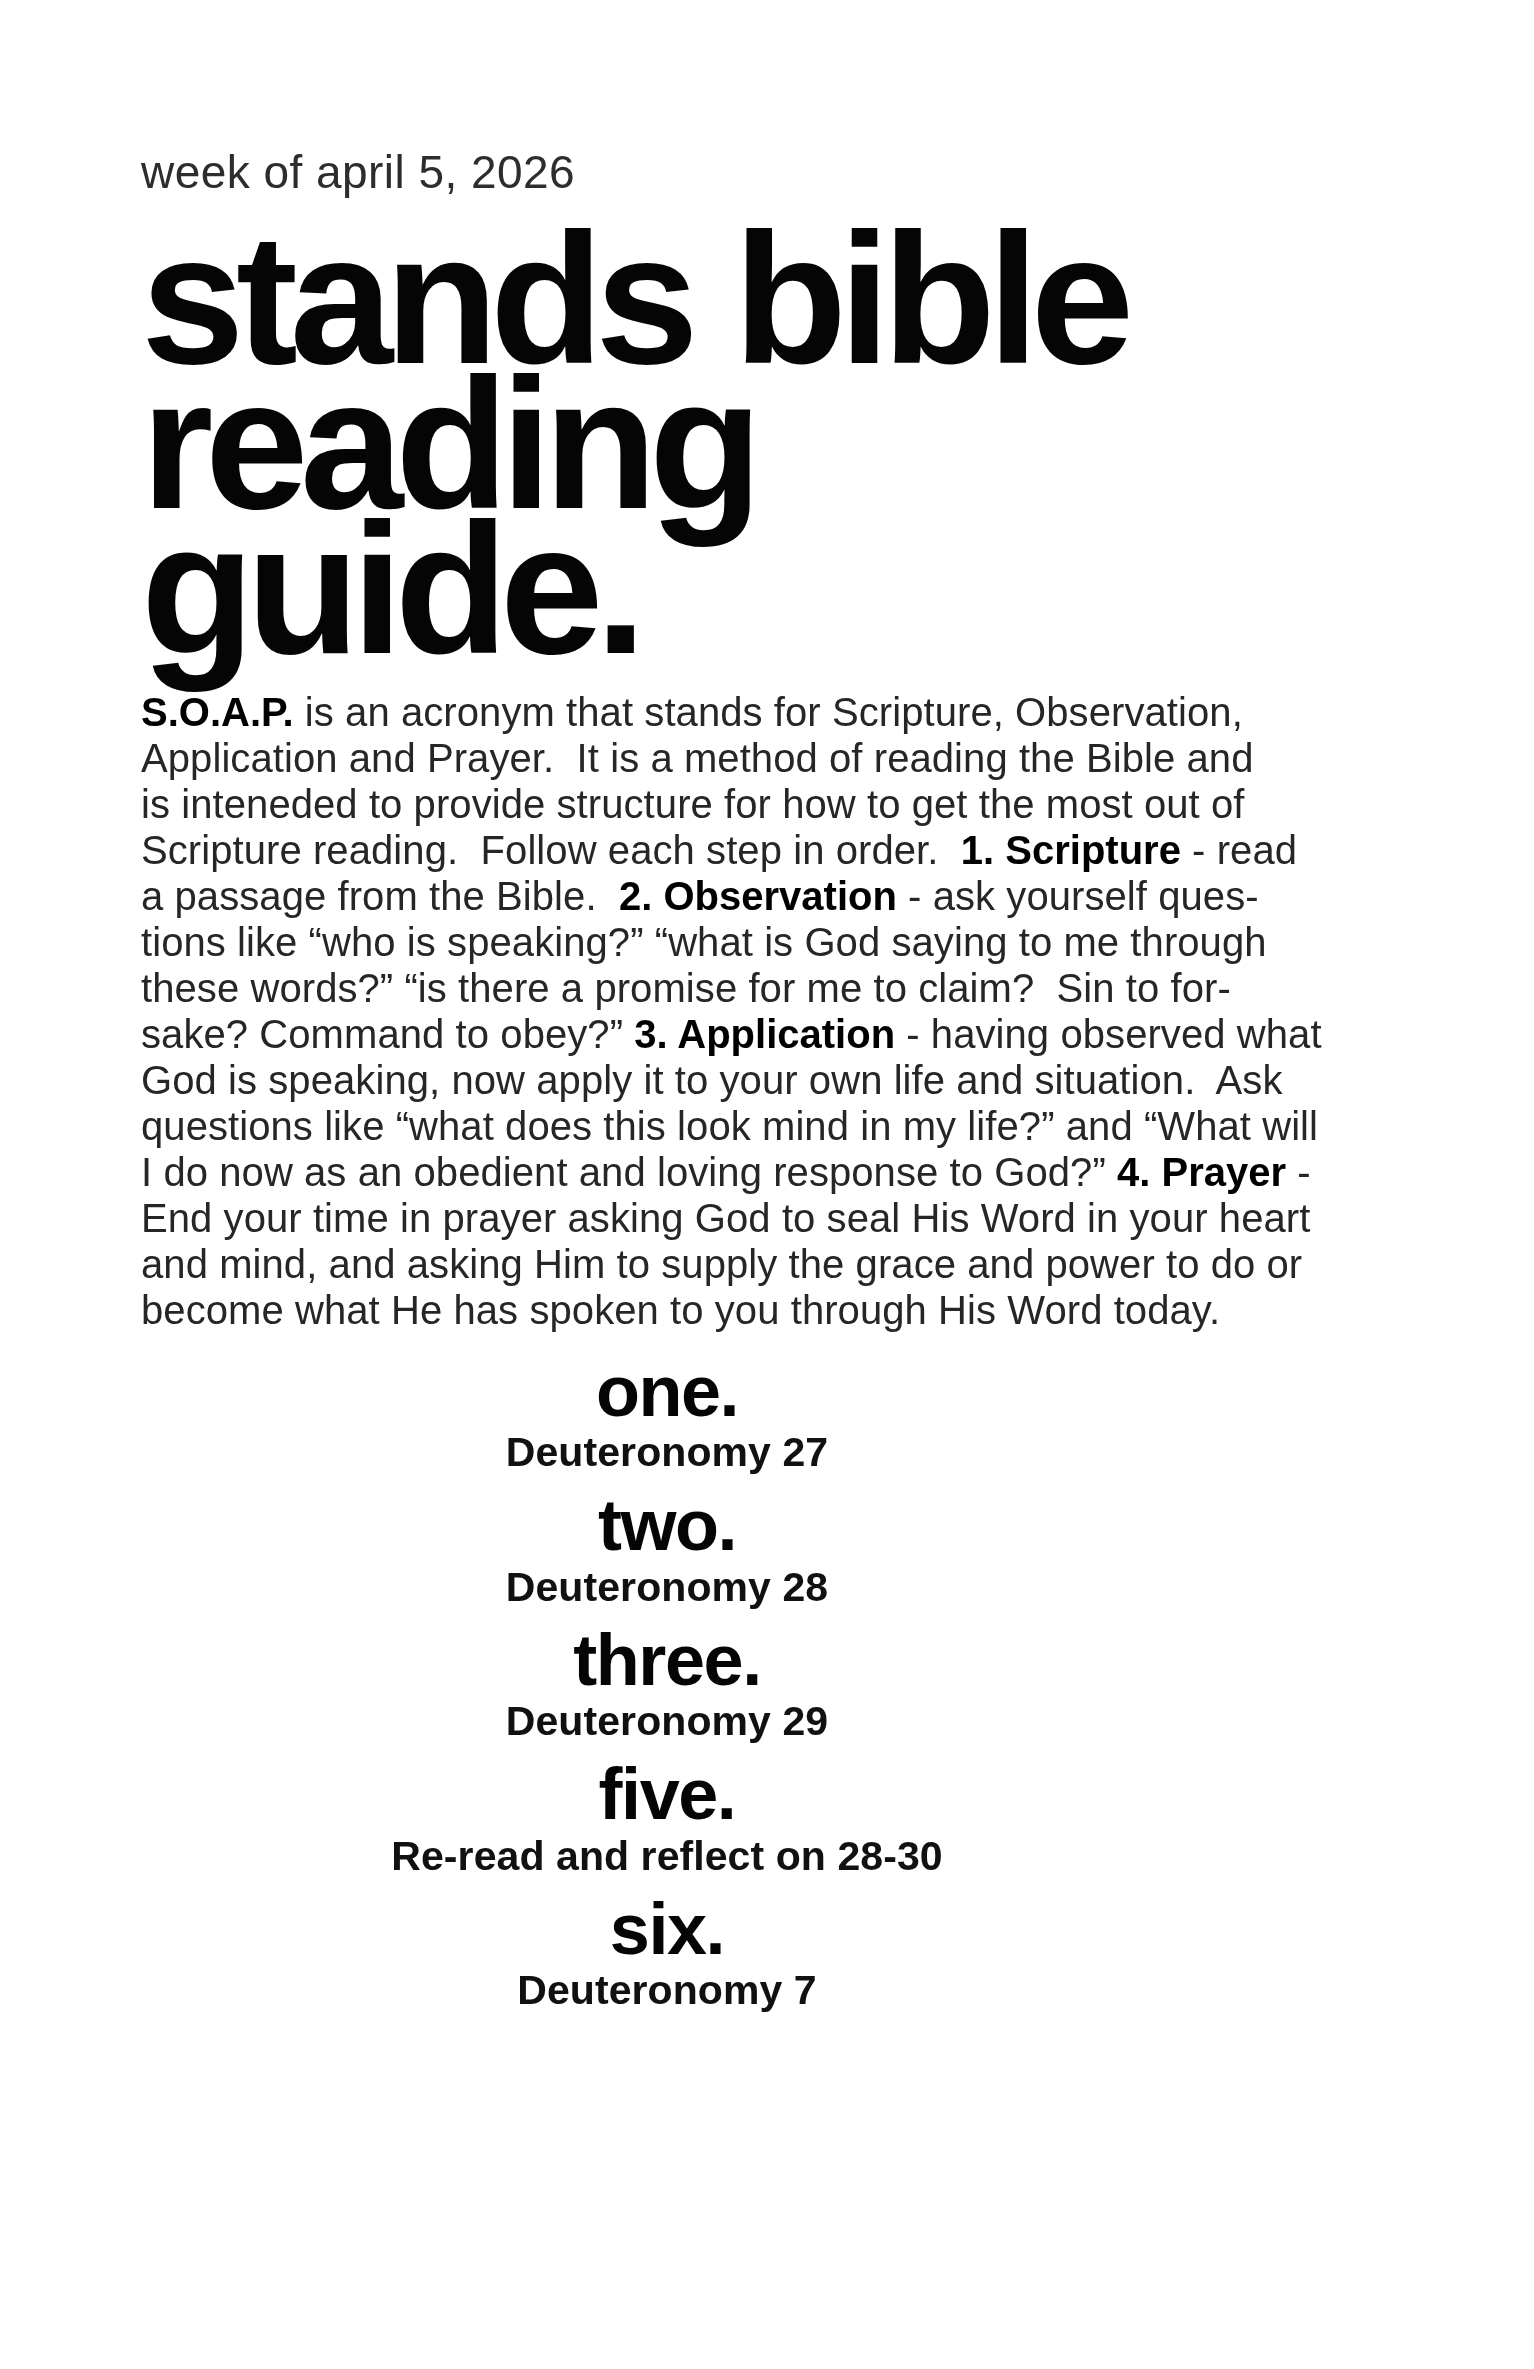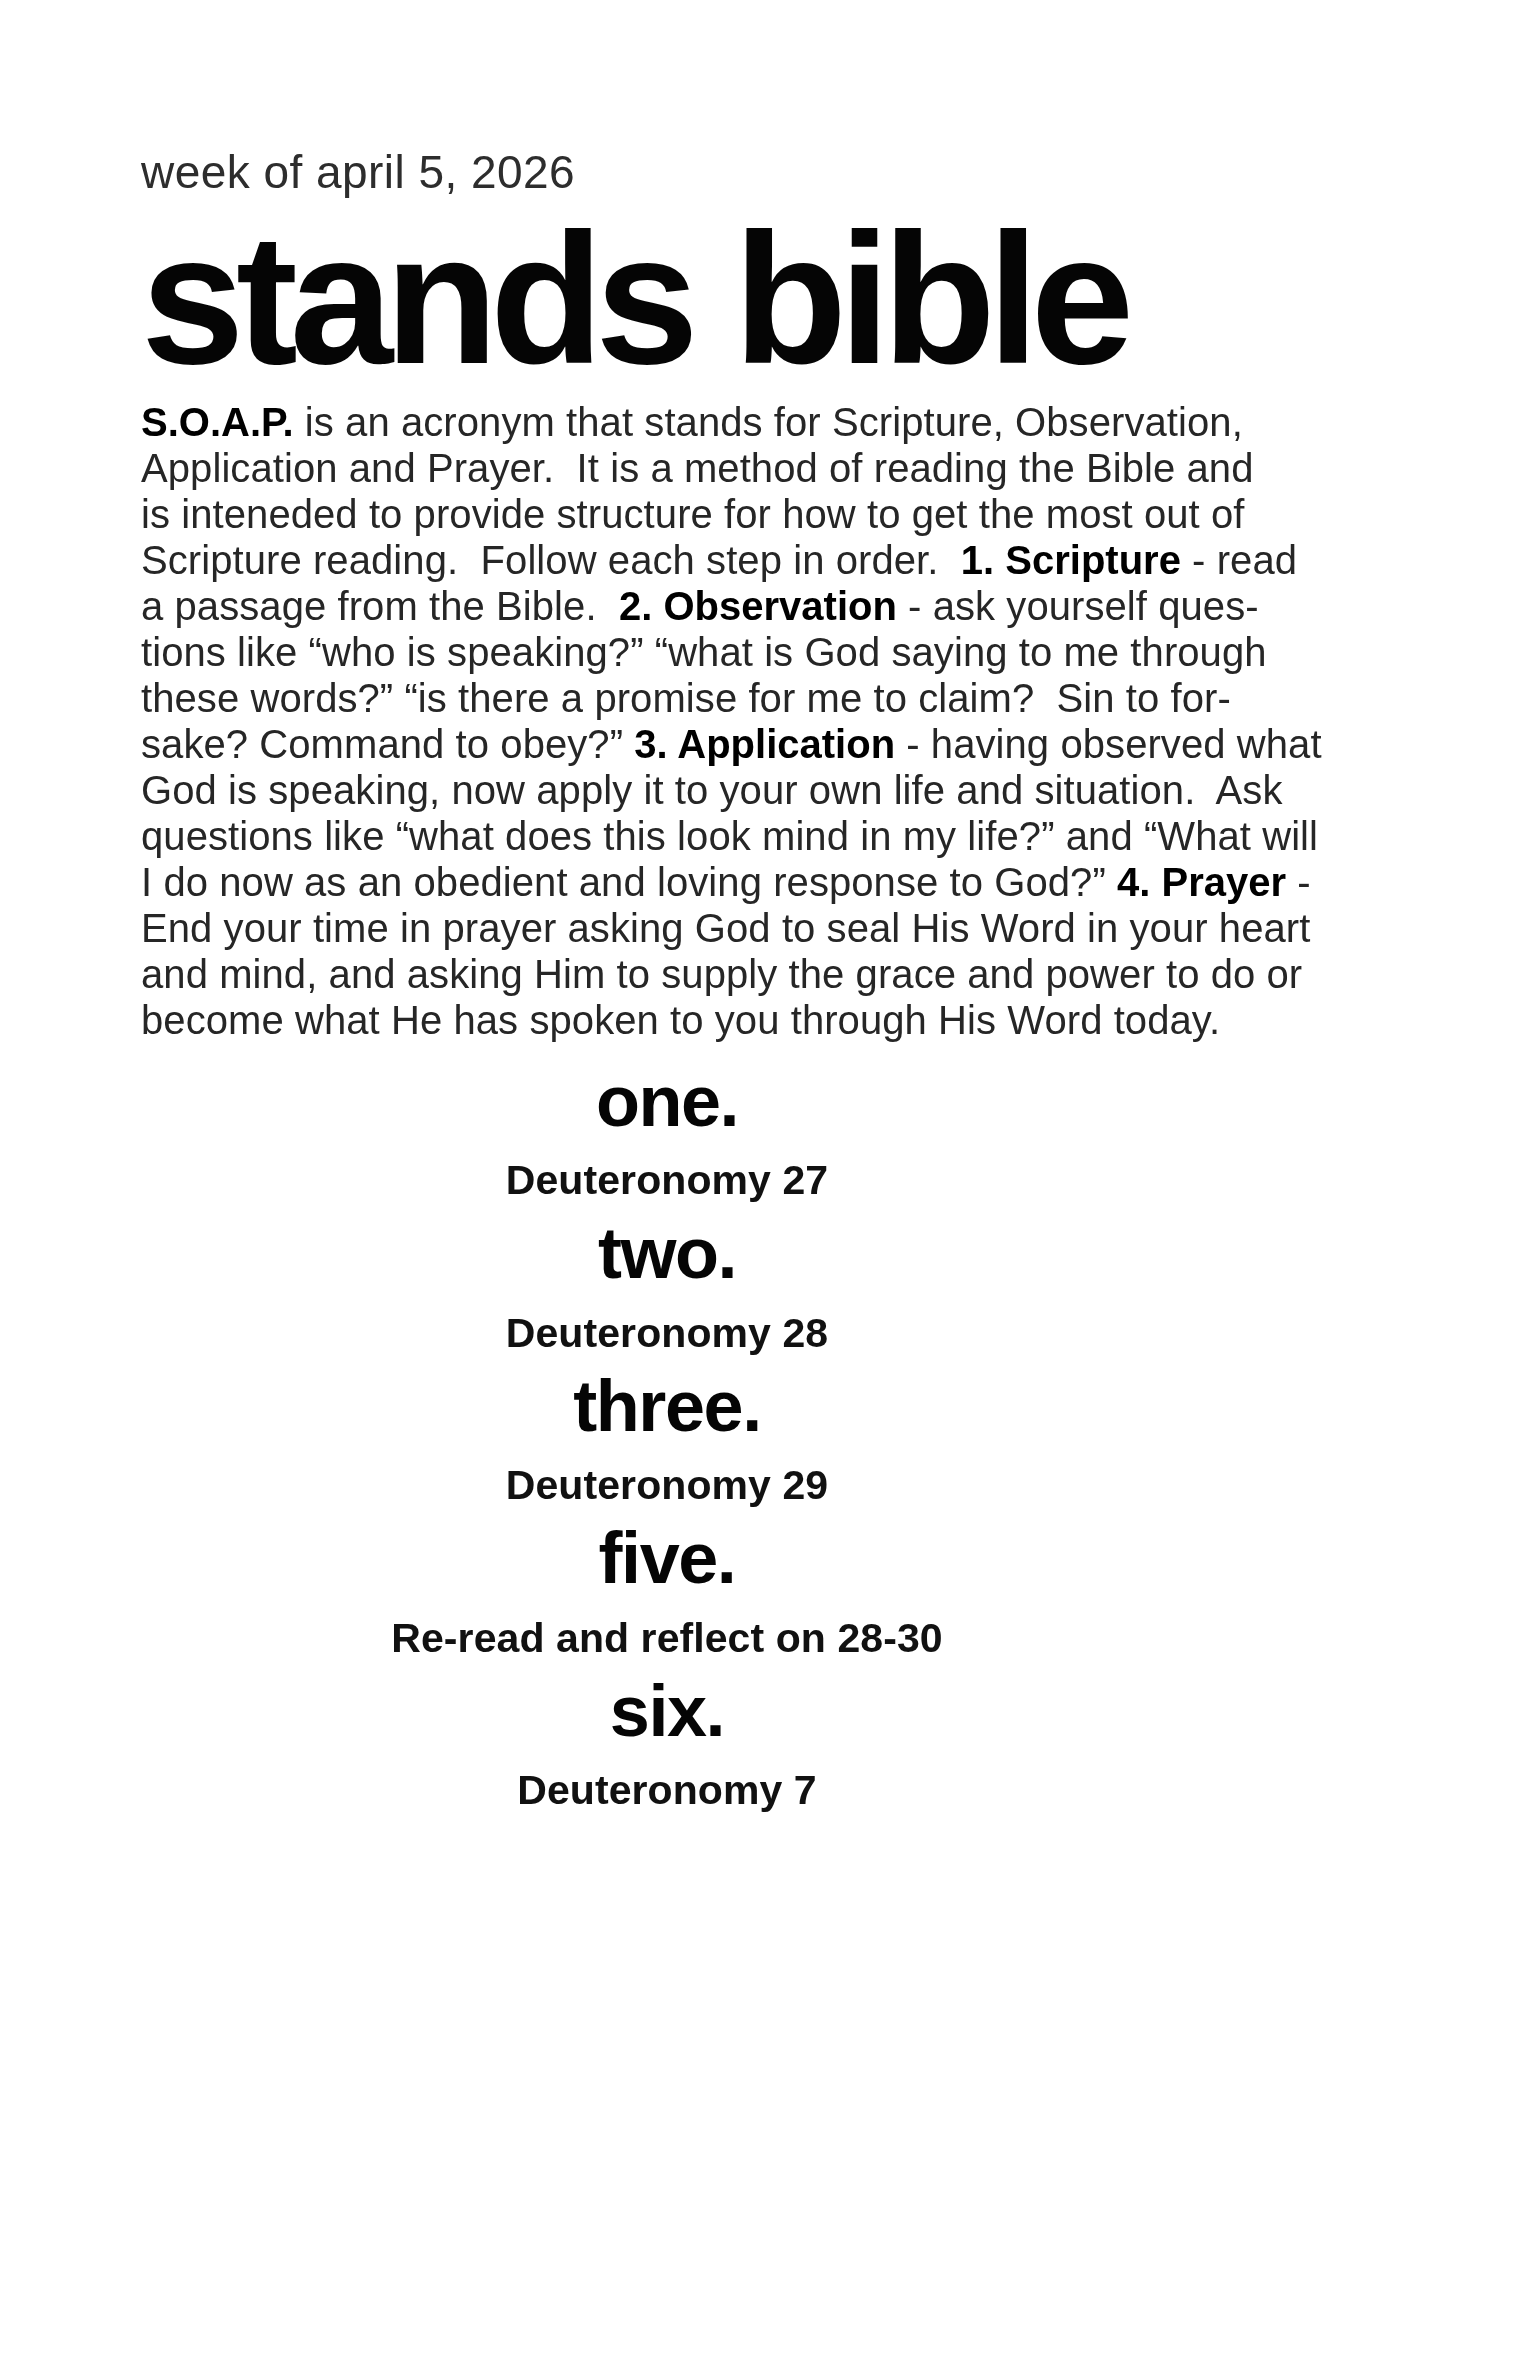--- a/index.html
+++ b/index.html
@@ -50,36 +50,36 @@
   .days { margin-top: 24px; }
   .day { margin: 0 0 16px 0; text-align: center; }
   .day-label {
     font-size: 72px;
     line-height: 0.95;
     font-weight: 700;
     letter-spacing: -0.02em;
     color: #050505;
   }
   .day-reading {
-    margin-top: 23px;
+    margin-top: 5px;
     font-size: 41px;
     line-height: 1.1;
     font-weight: 700;
     color: #111111;
     letter-spacing: 0.002em;
   }
 </style>
 </head>
 <body>
 
 <div class="page">
 
   <div class="date-line">week of april 5, 2026</div>
 
-  <h1 class="title"><span>stands bible</span><br></h1>
+  <h1 class="title"><span>stands bible</span><br><span>reading guide.</span></h1>
 
   <p class="intro"><b>S.O.A.P.</b><span> is an acronym that stands for Scripture, Observation,
 Application and Prayer.  It is a method of reading the Bible and
 is inteneded to provide structure for how to get the most out of
 Scripture reading.  Follow each step in order.  </span><b>1. Scripture</b><span> - read
 a passage from the Bible.  </span><b>2. Observation</b><span> - ask yourself ques-
 tions like “who is speaking?” “what is God saying to me through
 these words?” “is there a promise for me to claim?  Sin to for-
 sake? Command to obey?” </span><b>3. Application</b><span> - having observed what
 God is speaking, now apply it to your own life and situation.  Ask

